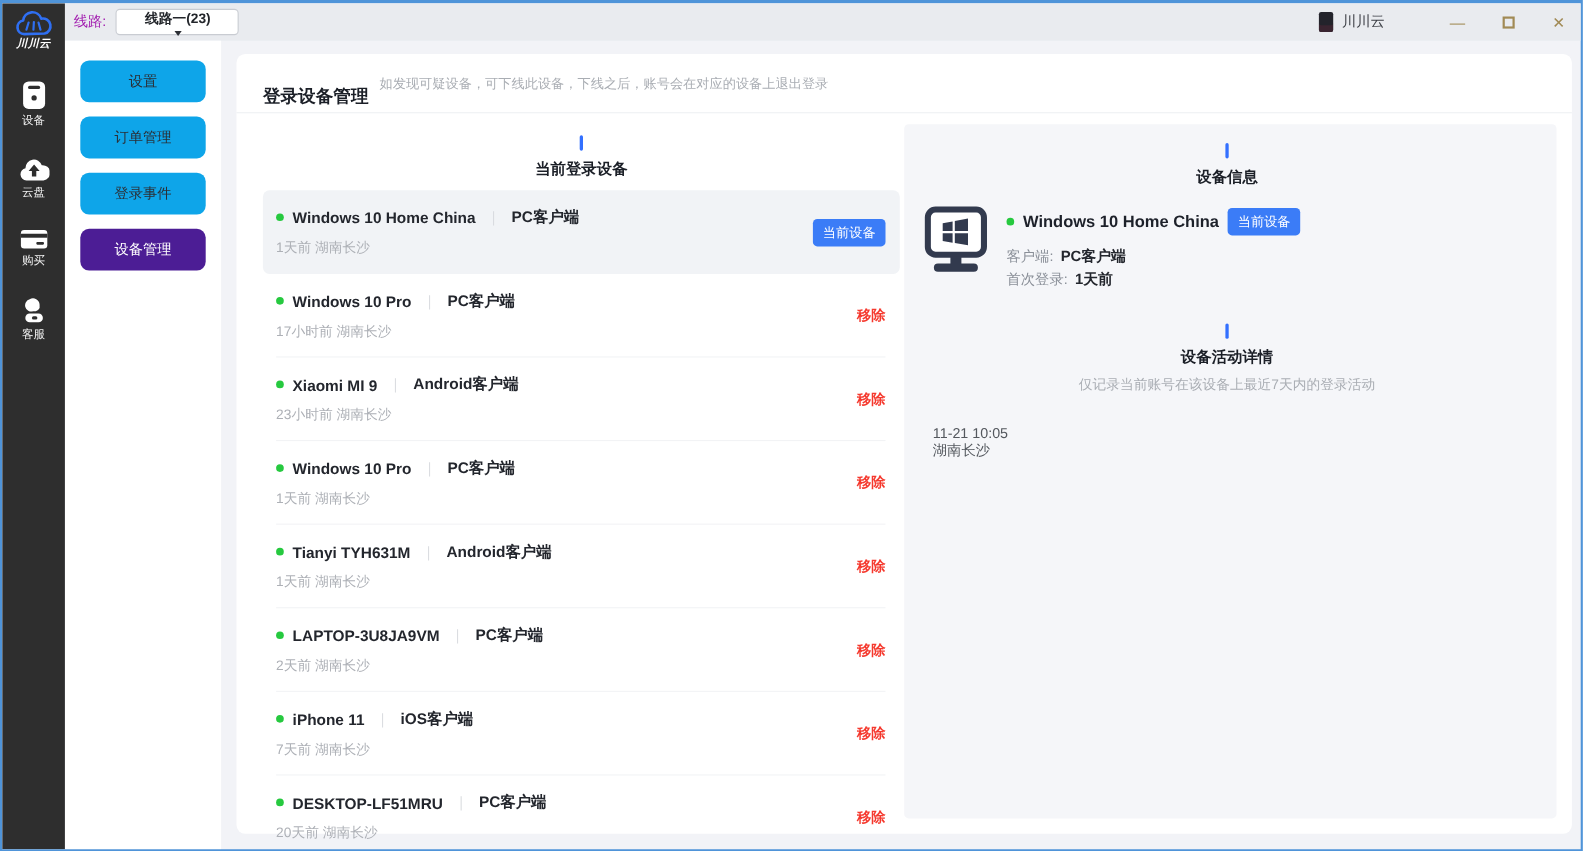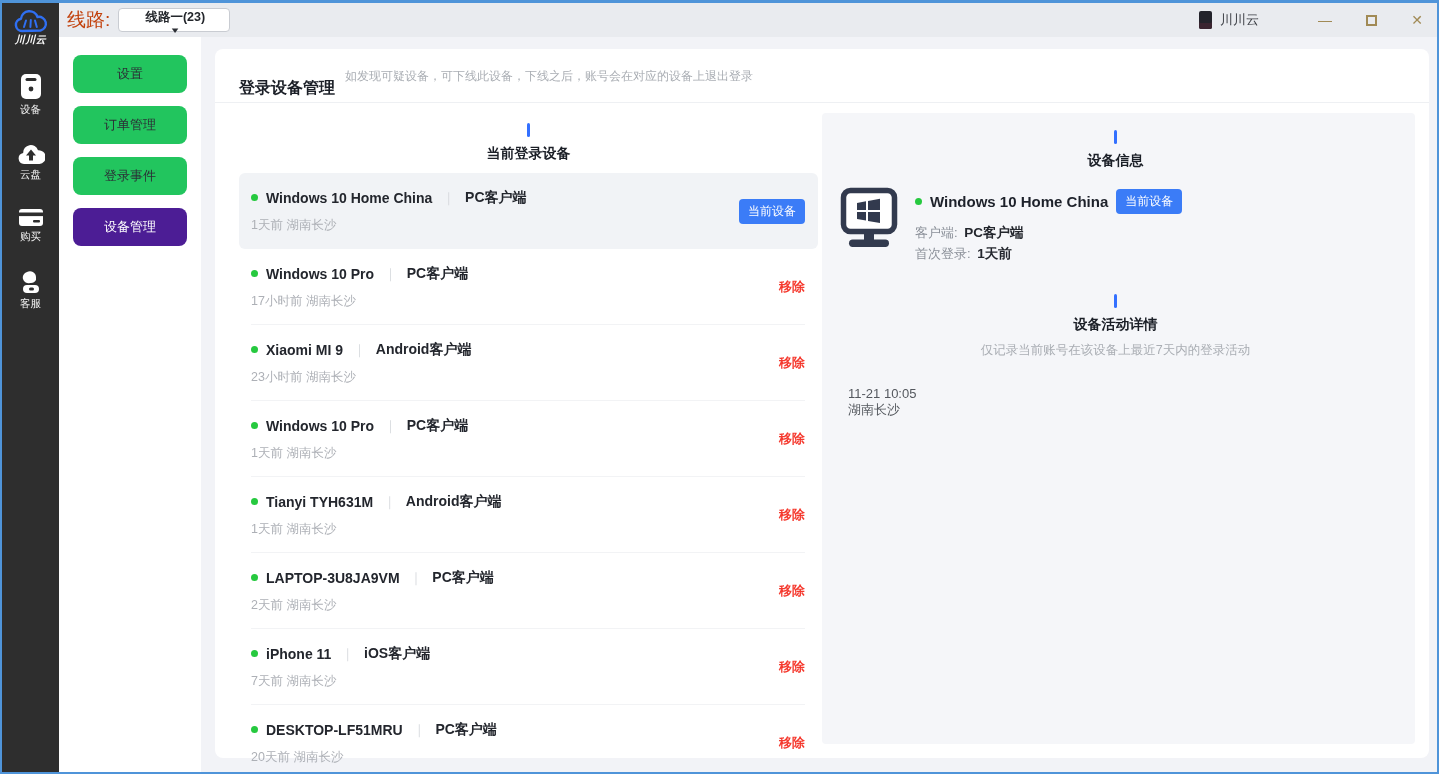--- a/index.html
+++ b/index.html
@@ -8,21 +8,21 @@
   .window {
     position:relative; width:1439px; height:774px;
     border:2px solid #4f94d9; border-top:3px solid #4f94d9;
     background:#f2f3f7; overflow:hidden;
   }
   
   .titlebar {
     position:absolute; left:57px; top:0; right:0; height:34px;
     background:#e9ebef; display:flex; align-items:center; padding:0 12px 0 8px;
   }
-  .line-label { font-size:19px; color:#c2410c; margin-right:8px; }
+  .line-label { font-size:13px; color:#a21caf; margin-right:8px; }
   .line-select {
     width:112px; height:24px; background:#fff; border:1px solid #c9ccd2; border-radius:4px;
     display:flex; align-items:center; justify-content:space-between;
     padding:0 9px 0 11px; font-size:12.5px; color:#23262b; font-weight:700; cursor:pointer;flex-direction:column;
   }
   .line-select .arrow { font-size:8px; color:#2c2f35; transform:scaleX(1.4); }
   .tb-spacer { flex:1; }
   .app-chip { width:13px; height:18px; border-radius:2px; background:#23232b;
     box-shadow:inset 0 -6px 0 #3a2430; margin-right:8px; }
   .app-title { font-size:13px; color:#3a3d43; margin-right:58px; }
@@ -39,21 +39,21 @@
   .logo-text { color:#fff; font-size:10px; font-weight:700; font-style:italic; display:block; margin-top:-2px; letter-spacing:0.5px; }
   .nav-item { margin-top:26px; display:flex; flex-direction:column; align-items:center; gap:3px; cursor:pointer; }
   .nav-item:first-of-type { margin-top:26px; }
   .nav-label { color:#f2f2f2; font-size:10.5px; }
   
   .subsidebar {
     position:absolute; left:57px; top:34px; bottom:0; width:142px; background:#fff;
     display:flex; flex-direction:column; align-items:center; padding-top:18px; gap:13px; z-index:2;
   }
   .menu-btn {
-    width:114px; height:38px; border-radius:8px; background:#22c55e;
+    width:114px; height:38px; border-radius:8px; background:#0ea5e9;
     display:flex; align-items:center; justify-content:center;
     font-size:13px; color:#2b2f36; cursor:pointer;
   }
   .menu-btn.active { background:#4c1d95; color:#fff; }
   
   .card {
     position:absolute; left:213px; top:46px; width:1214px; height:709px;
     background:#fff; border-radius:8px;
   }
   .card-header { height:54px; display:flex; align-items:center; padding:0 24px;

